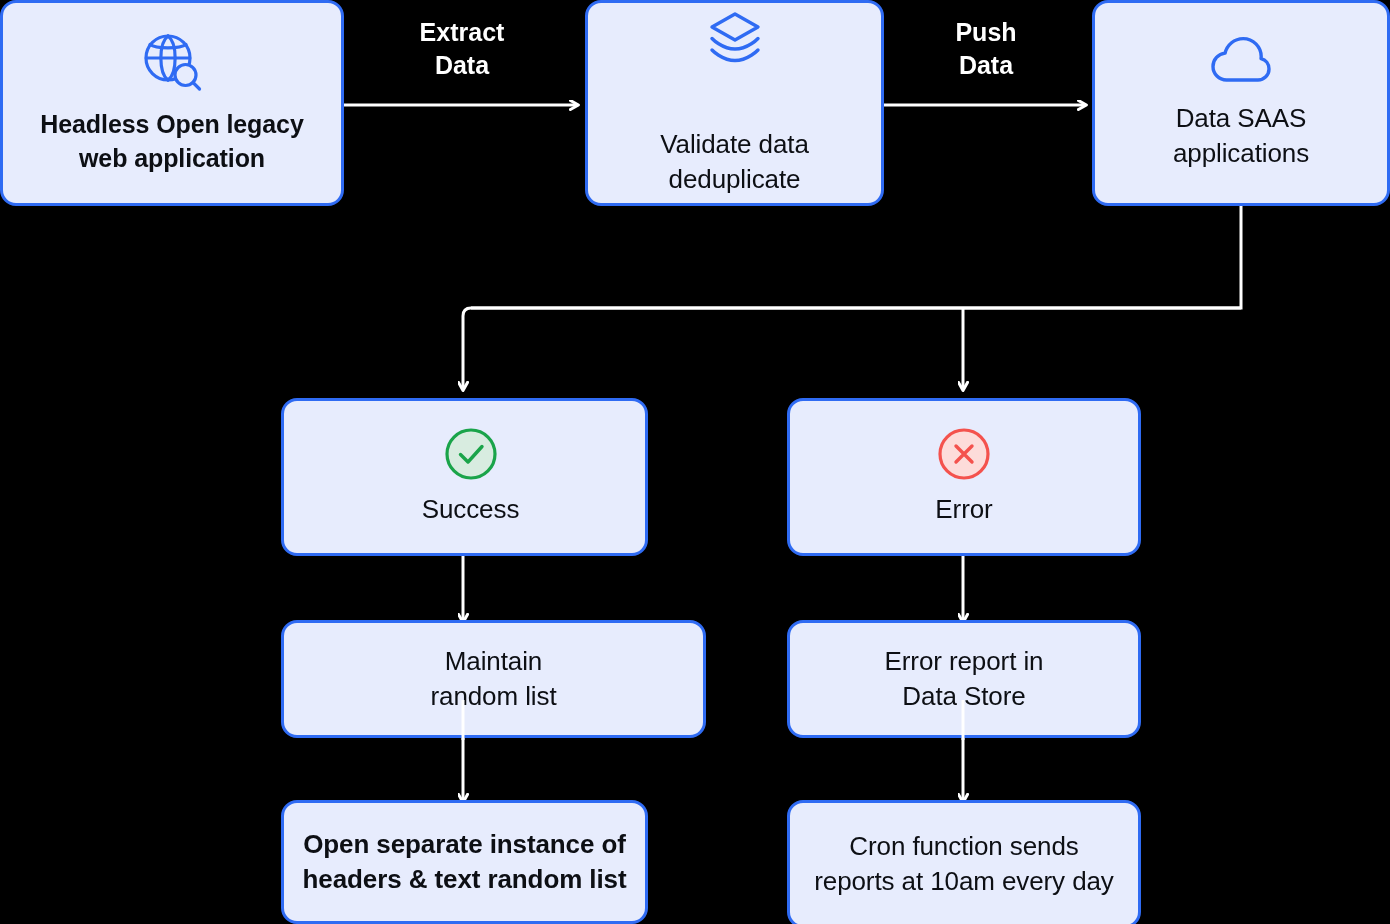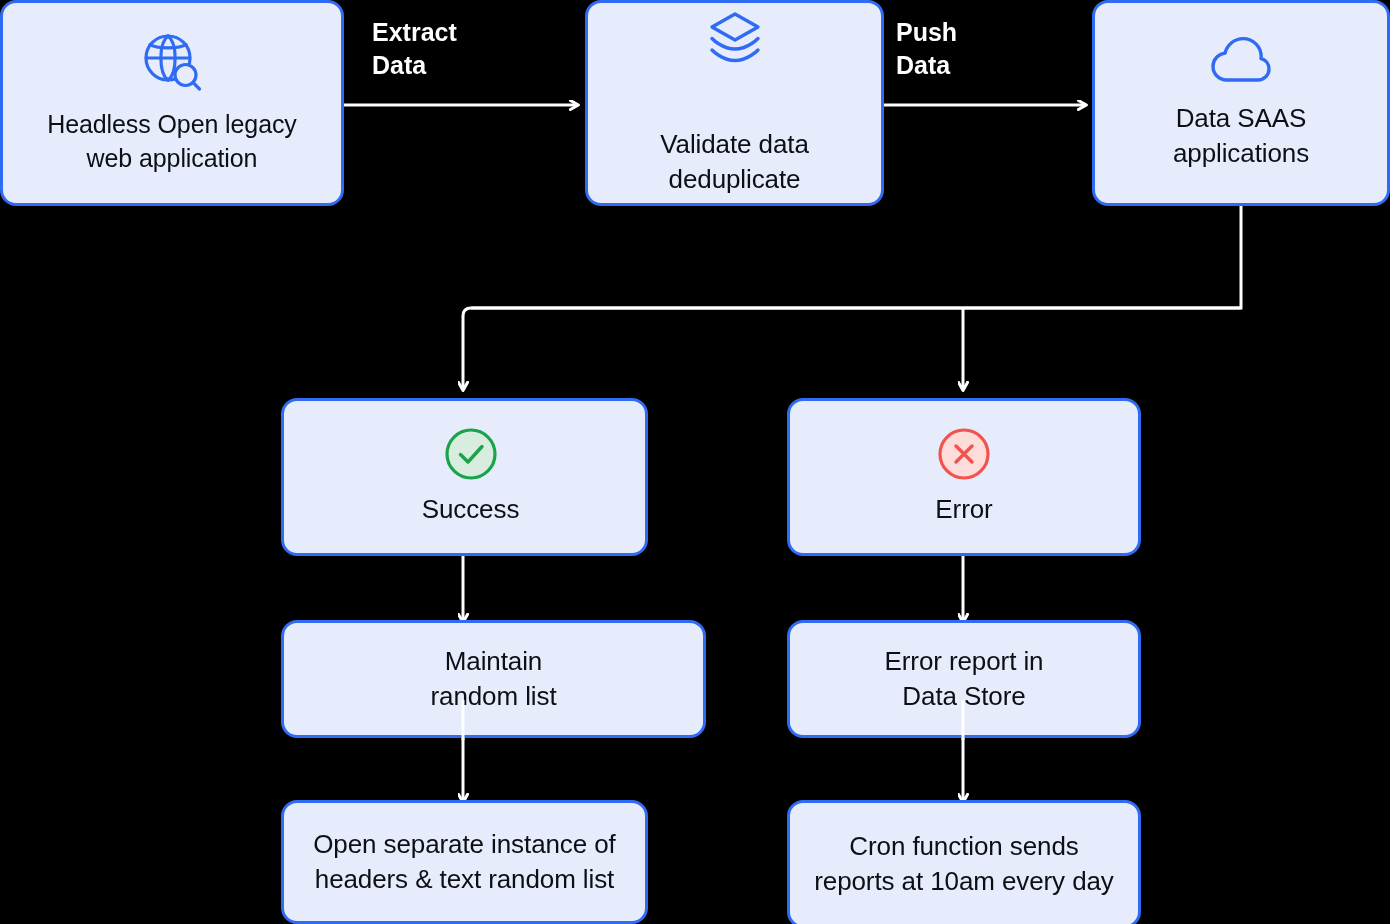--- a/index.html
+++ b/index.html
@@ -32,36 +32,36 @@
     text-align: center;
     z-index: 3;
   }
   .node .label {
     font-size: 26px;
     line-height: 1.36;
     letter-spacing: -0.1px;
     white-space: pre-line;
   }
   .node.bold .label {
-    font-weight: 400;
+    font-weight: 700;
     font-size: 25px;
   }
   .node .icon-wrap {
     display: block;
     margin-bottom: 14px;
     line-height: 0;
   }
   
   .edge-label {
     position: absolute;
     color: #ffffff;
     font-weight: 700;
     font-size: 25px;
     line-height: 1.32;
-    text-align: left;
+    text-align: center;
     white-space: pre-line;
     z-index: 4;
   }
   
   #wires {
     position: absolute;
     left: 0;
     top: 0;
     width: 1390px;
     height: 924px;
@@ -178,21 +178,21 @@
   <div class="node" style="left:281px; top:620px; width:425px; height:118px;">
     <span class="label">Maintain
 random list</span>
   </div>
 
   <div class="node" style="left:787px; top:620px; width:354px; height:118px;">
     <span class="label">Error report in
 Data Store</span>
   </div>
 
-  <div class="node" style="left:281px; top:800px; width:367px; height:124px;">
+  <div class="node" style="left:281px; top:800px; width:367px; height:124px;font-weight:bold;">
     <span class="label">Open separate instance of
 headers &amp; text random list</span>
   </div>
 
   <div class="node" style="left:787px; top:800px; width:354px; height:128px;">
     <span class="label">Cron function sends
 reports at 10am every day</span>
   </div>
 
   <svg class="over-wire" style="position:absolute; left:0; top:0; width:1390px; height:924px; pointer-events:none;" viewBox="0 0 1390 924">

